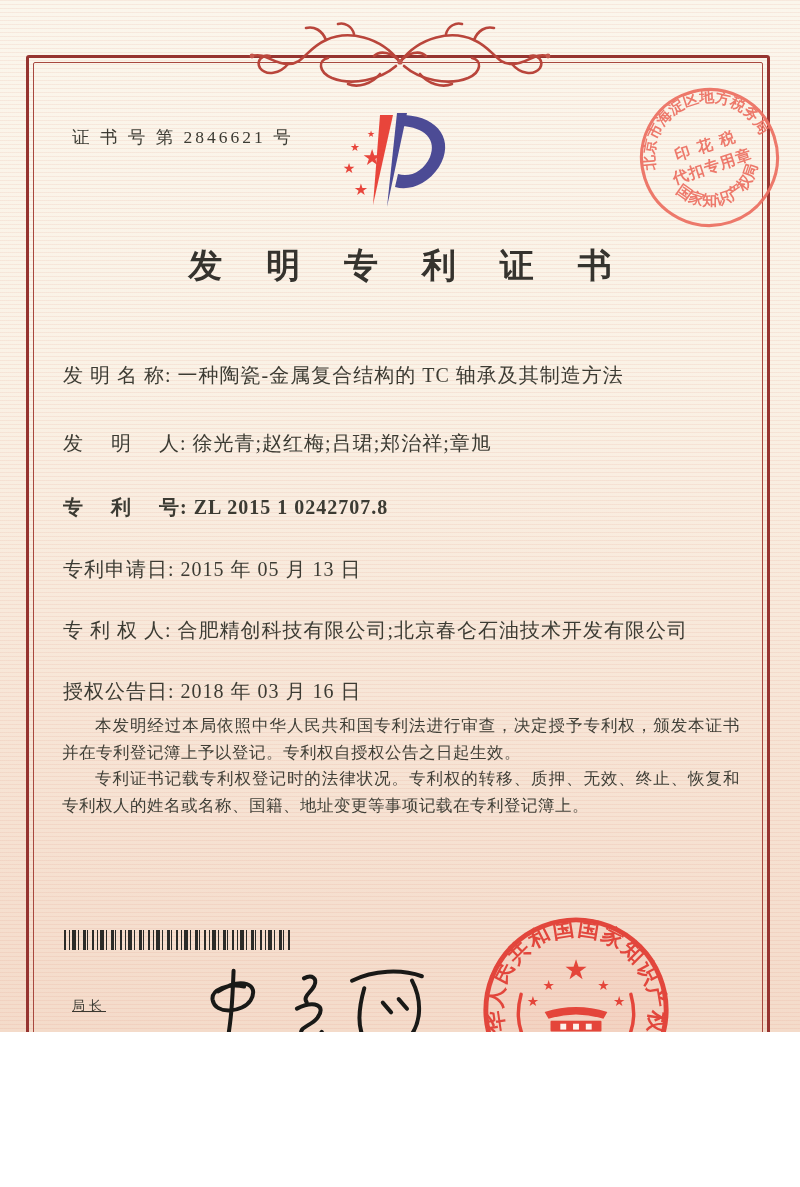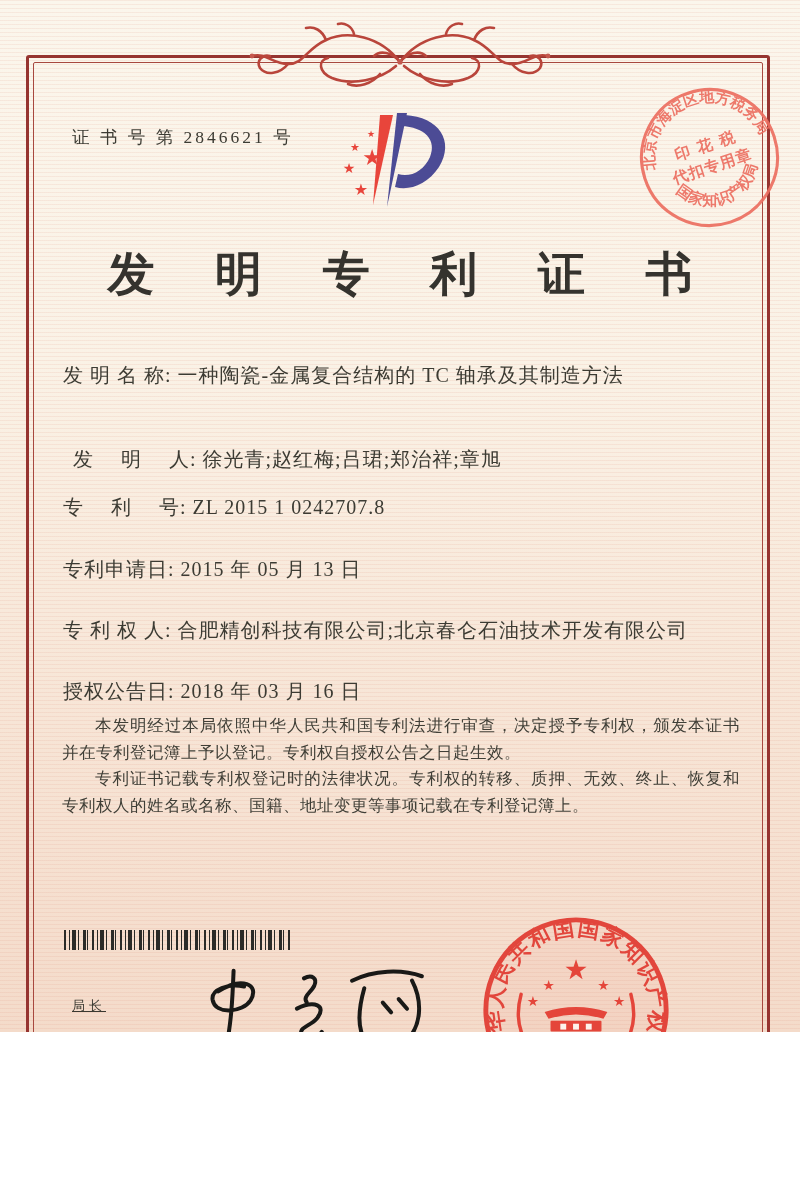--- a/index.html
+++ b/index.html
@@ -18,28 +18,28 @@
 
   .frame { position:absolute; left:26px; top:55px; width:744px; height:1094px;
            border:3px solid #963430; border-radius:3px; }
   .frame-inner { position:absolute; inset:4px; border:1px solid #a8483f; border-radius:2px; }
 
   .abs { position:absolute; }
 
   .cert-no { left:72px; top:125px; font-size:17.5px; color:#3c3b33; letter-spacing:3px; }
 
   .title { left:0; top:243px; width:800px; text-align:center;
-           font-size:47px; font-weight:600; color:#35332e;
+           font-size:34px; font-weight:600; color:#35332e;
            letter-spacing:0.52em; text-indent:0.52em; }
 
   .fields { left:63px; top:362px; width:680px; }
   .field-row { display:flex; white-space:pre; font-size:20px; color:#3c3b33;
                height:26px; line-height:26px; letter-spacing:1px; }
-  .fr1{ position:absolute; top:0; }   .fr2{ position:absolute; top:84px;margin-left:10px; }
-  .fr3{ position:absolute; top:132px; } .fr4{ position:absolute; top:194px; }
+  .fr1{ position:absolute; top:0; }   .fr2{ position:absolute; top:68px; }
+  .fr3{ position:absolute; top:132px;font-weight:bold; } .fr4{ position:absolute; top:194px; }
   .fr5{ position:absolute; top:255px; } .fr6{ position:absolute; top:316px; }
 
   .body-text { left:62px; top:713px; width:678px; color:#403f37; }
   .body-text p { font-size:16.5px; line-height:26.5px; text-align:justify;
                  text-indent:2em; letter-spacing:0.5px; }
 
   .barcode { left:64px; top:930px; width:226px; height:20px;
     background:repeating-linear-gradient(90deg,
       #2b2b28 0 2px, transparent 2px 5px,
       #2b2b28 5px 6px, transparent 6px 8px,

